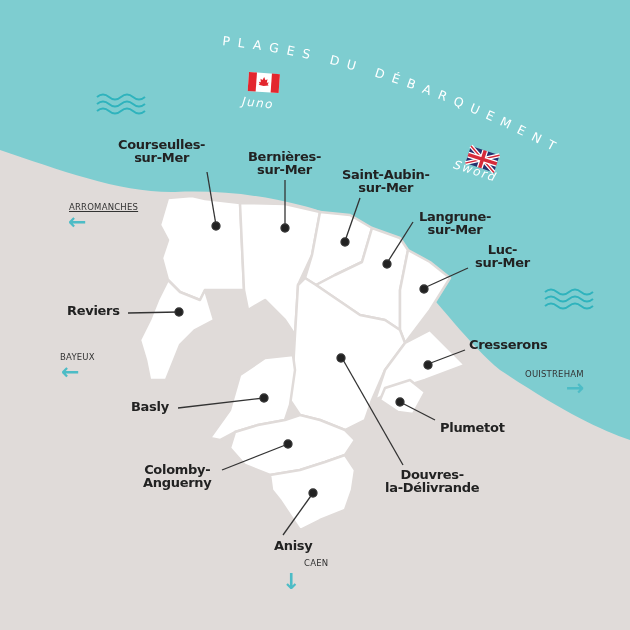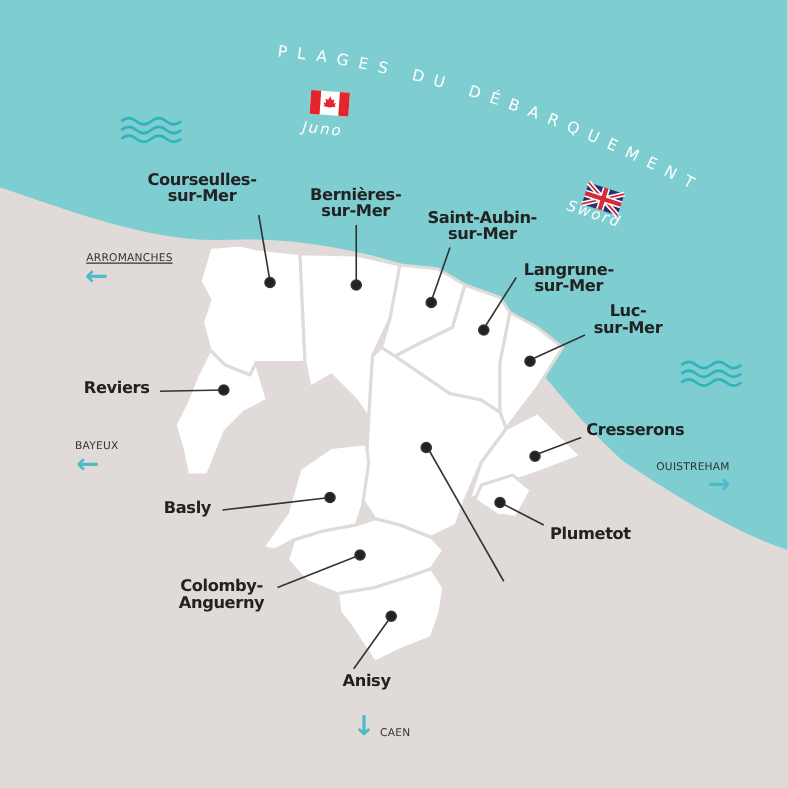--- a/index.html
+++ b/index.html
@@ -132,26 +132,30 @@
     <div>sur-Mer</div>
   </div>
   <div class="label" style="left:67px;top:304px;">Reviers</div>
   <div class="label" style="left:469px;top:338px;text-align:center;">Cresserons</div>
   <div class="label" style="left:131px;top:400px;">Basly</div>
   <div class="label" style="left:440px;top:421px;">Plumetot</div>
   <div class="label" style="left:143px;top:463px;text-align:center;">
     <div>Colomby-</div>
     <div>Anguerny</div>
   </div>
+  <div class="label" style="left:385px;top:468px;">
+    <div>Douvres-</div>
+    <div>la-Délivrande</div>
+  </div>
   <div class="label" style="left:254px;top:539px;margin-left:20px;">Anisy</div>
 
   <div class="dir" style="left:69px;top:202px;text-decoration:underline;">ARROMANCHES</div>
   <div class="arrow" style="left:68px;top:211px;">←</div>
 
   <div class="dir" style="left:60px;top:352px;">BAYEUX</div>
   <div class="arrow" style="left:61px;top:361px;">←</div>
 
   <div class="dir" style="left:525px;top:369px;">OUISTREHAM</div>
   <div class="arrow" style="left:566px;top:377px;">→</div>
 
   <div class="arrow" style="left:282px;top:571px;">↓</div>
-  <div class="dir" style="left:304px;top:582px;">CAEN</div>
+  <div class="dir" style="left:304px;top:558px;">CAEN</div>
 </div>
 
 </body></html>

